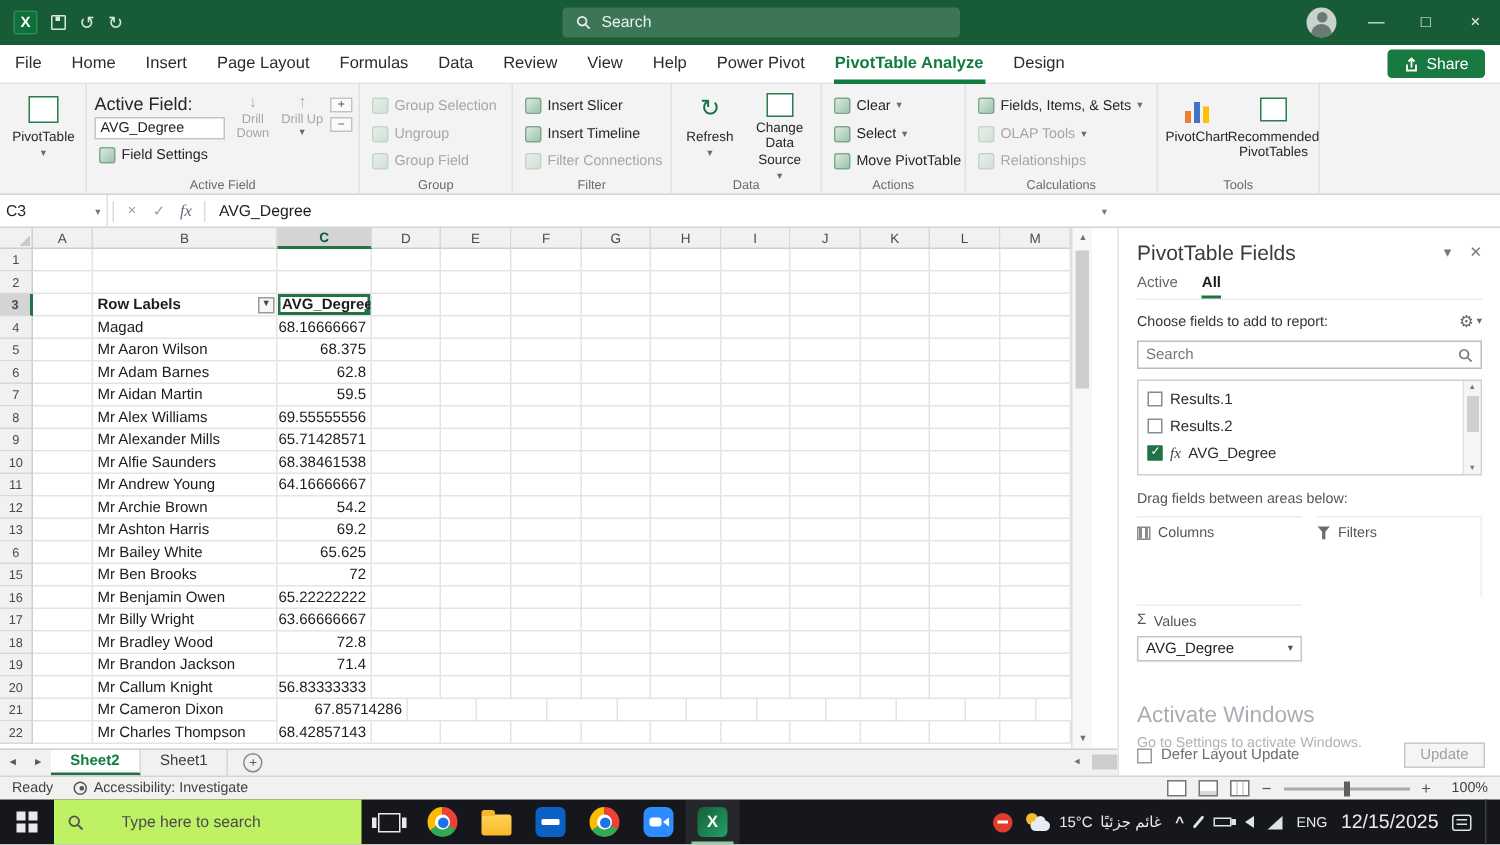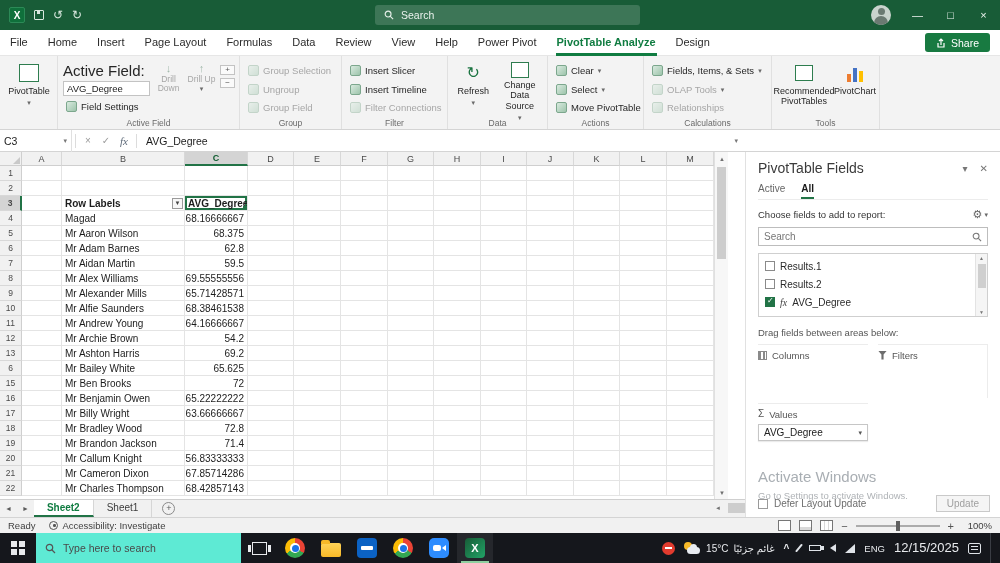--- a/index.html
+++ b/index.html
@@ -42,21 +42,21 @@
 .sbtn.on{background:#dbe3ee;border:1px solid #aab8cf}
 .icn{width:11px;height:11px;flex:none;border-radius:2px;background:linear-gradient(135deg,#d9ead f,#9dc4ab);background:linear-gradient(135deg,#d9eadf,#9dc4ab);border:1px solid #7ca78d}
 .dd{font-size:7px;color:#6a6a6a;line-height:1}
 .bicon{width:26px;height:22px;display:flex;align-items:center;justify-content:center}
 .ic-grid{width:20px;height:18px;border:1px solid #2e7d4f;background:
   linear-gradient(#fff,#fff) ,repeating-linear-gradient(0deg,#bfdccb 0 1px,transparent 1px 6px),repeating-linear-gradient(90deg,#bfdccb 0 1px,transparent 1px 7px);background-color:#eaf4ee}
 .ic-refresh{font-size:16px;color:#1a7340;line-height:1}
 .bars{display:flex;align-items:flex-end;gap:2px;height:18px}
 .bars i{display:block;width:4px}
 .af-left{display:flex;flex-direction:column;gap:2px;padding-top:3px;width:96px}
-.af-title{font-size:15px;color:#262626}
+.af-title{font-size:12px;color:#262626}
 .af-input{height:15px;border:1px solid #c3c3c3;background:#fff;font-size:9.5px;color:#222;padding:1px 3px;white-space:nowrap;overflow:hidden}
 .af-drill{display:flex;gap:2px;padding-top:3px}
 .drillbtn{width:31px;display:flex;flex-direction:column;align-items:center;font-size:8.5px;color:#a6a6a6;text-align:center;gap:1px;line-height:1.1}
 .dicon{font-size:11px;color:#9fb7a9}
 .af-pm{display:flex;flex-direction:column;gap:3px;padding-top:6px}
 .pmbtn{width:15px;height:10px;border:1px solid #c3c3c3;background:#fafafa;color:#555;font-size:8px;line-height:8px;text-align:center}
 
 
 .formulabar{position:absolute;top:130px;left:0;width:1000px;height:22px;background:#fff;border-bottom:1px solid #d4d4d4;display:flex;align-items:center}
 .namebox{width:72px;height:22px;display:flex;align-items:center;padding:0 4px;font-size:10.5px;color:#222;border-right:1px solid #e0e0e0}
@@ -153,21 +153,21 @@
 .zminus,.zplus{font-size:11px;color:#555}
 .ztrack{width:84px;height:2px;background:#ababab;position:relative}
 .zthumb{position:absolute;left:40px;top:-4px;width:4px;height:10px;background:#5f5f5f}
 .zpct{width:30px;text-align:right}
 
 
 .taskbar{position:absolute;top:533px;left:0;width:1000px;height:30px;background:#15171c;display:flex;align-items:center;color:#e8eaed}
 .tslot{width:36px;height:30px;display:flex;align-items:center;justify-content:center;position:relative;flex:none}
 .winlogo{display:grid;grid-template-columns:6px 6px;grid-template-rows:6px 6px;gap:1.5px}
 .winlogo span{background:#e8eaed}
-.tsearch{width:205px;height:30px;background:#5eead4;display:flex;align-items:center;gap:7px;padding:0 9px;color:#4a4a4a;font-size:10.5px;flex:none}
+.tsearch{width:205px;height:30px;background:#bef264;display:flex;align-items:center;gap:25px;padding:0 9px;color:#4a4a4a;font-size:10.5px;flex:none}
 .tvic{width:15px;height:13px;border:1.5px solid #e8eaed;position:relative}
 .tvic::before{content:'';position:absolute;left:-5px;top:2px;width:3px;height:7px;background:#e8eaed}
 .tvic::after{content:'';position:absolute;right:-5px;top:2px;width:3px;height:7px;background:#e8eaed}
 .chrome{width:20px;height:20px;border-radius:50%;background:conic-gradient(#ea4335 0 33%,#34a853 0 66%,#fbbc05 0 100%);position:relative}
 .chrome::before{content:'';position:absolute;inset:5px;border-radius:50%;background:#fff}
 .chrome::after{content:'';position:absolute;inset:6.5px;border-radius:50%;background:#1a73e8}
 .folder{width:20px;height:14px;background:linear-gradient(#ffd358,#f7b928);border-radius:2px;position:relative;margin-top:3px}
 .folder::before{content:'';position:absolute;top:-3px;left:0;width:9px;height:4px;background:#f7b928;border-radius:2px 2px 0 0}
 .blueapp{width:20px;height:20px;border-radius:4px;background:#0b62c4;position:relative}
 .blueapp::before{content:'';position:absolute;left:4px;top:8px;right:4px;height:4px;background:#fff;border-radius:1px}
@@ -374,35 +374,35 @@
           </div>
           <div class="sbtn disabled">
             <div class="icn"></div>
             <div>Relationships</div>
           </div>
         </div>
       <div class="rcaption">Calculations</div>
     </div>
 
     <div class="rgroup" style="width:108px">
-      <div class="bigbtn" style="width:54px">
-        <span class="bicon">
-            <span class="ic-grid" style="width:18px;height:16px"></span>
-          </span>
-        <span>Recommended PivotTables</span>
-      </div>
       <div class="bigbtn" style="width:44px">
         <span class="bicon">
           <span class="bars">
               <i style="height:8px;background:#ed7d31"></i>
               <i style="height:14px;background:#4472c4"></i>
               <i style="height:11px;background:#ffc000"></i>
             </span>
         </span>
         <span>PivotChart</span>
+      </div>
+      <div class="bigbtn" style="width:54px">
+        <span class="bicon">
+            <span class="ic-grid" style="width:18px;height:16px"></span>
+          </span>
+        <span>Recommended PivotTables</span>
       </div>
       <div class="rcaption">Tools</div>
     </div>
 
   </div>
 
   <div class="formulabar">
     <div class="namebox">
       <span>C3</span>
       <span class="nb-dd">▾</span>
@@ -751,21 +751,21 @@
           <div class="cell" style="width: 46px;"></div>
           <div class="cell" style="width: 47px;"></div>
           <div class="cell" style="width: 46px;"></div>
           <div class="cell" style="width: 47px;"></div>
           <div class="cell" style="width: 47px;"></div>
         </div>
         <div class="grow">
           <div class="rowhdr">21</div>
           <div class="cell" style="width: 40px;"></div>
           <div class="cell" style="width: 123px;">Mr Cameron Dixon</div>
-          <div class="cell num" style="width: 63px;">67.85714286</div>
+          <div class="cell num" style="width: 63px; margin-left: 24px;">67.85714286</div>
           <div class="cell" style="width: 46px;"></div>
           <div class="cell" style="width: 47px;"></div>
           <div class="cell" style="width: 47px;"></div>
           <div class="cell" style="width: 46px;"></div>
           <div class="cell" style="width: 47px;"></div>
           <div class="cell" style="width: 46px;"></div>
           <div class="cell" style="width: 47px;"></div>
           <div class="cell" style="width: 46px;"></div>
           <div class="cell" style="width: 47px;"></div>
           <div class="cell" style="width: 47px;"></div>

